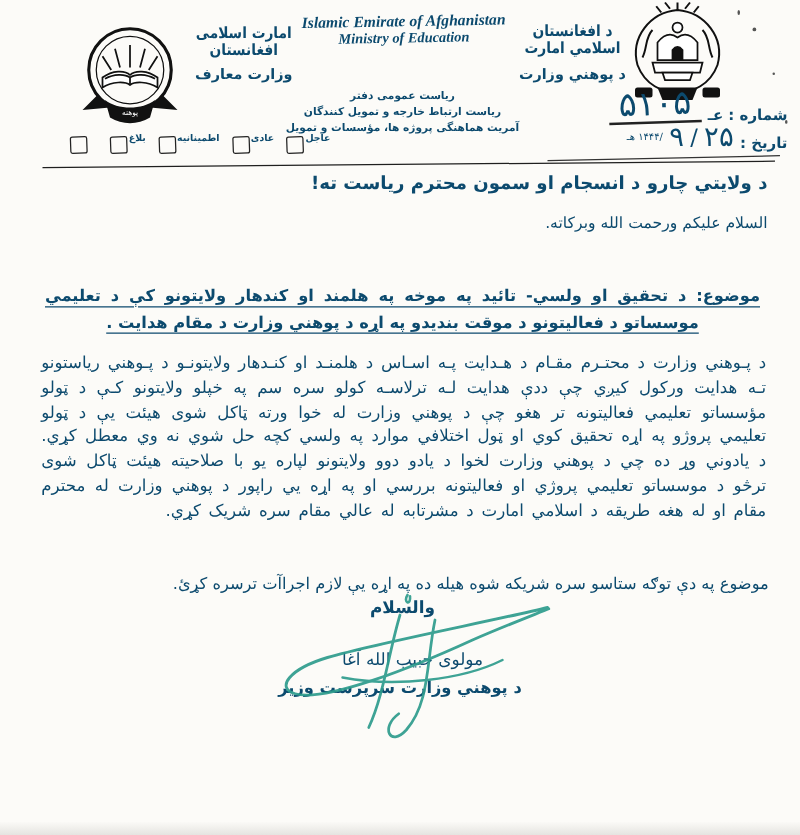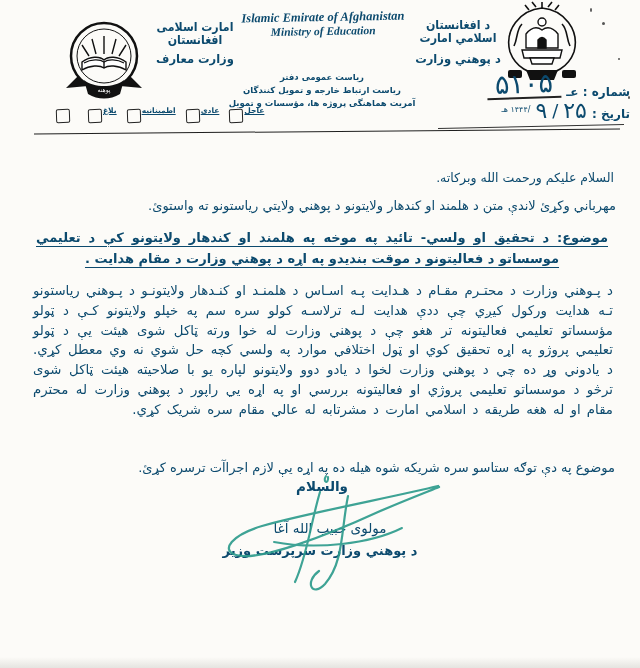--- a/index.html
+++ b/index.html
@@ -25,21 +25,21 @@
   .ref-label{font-size:12px;font-weight:bold;white-space:nowrap;}
   .hw{font-family:"DejaVu Sans",sans-serif;}
   .num-value{font-size:27px;line-height:24px;border-bottom:2.2px solid #222;padding:0 8px 1px 8px;transform:rotate(-2deg);}
   .date-big{font-size:22px;line-height:20px;}
   .date-sep{font-size:18px;}
   .date-printed{font-size:8px;align-self:center;padding-bottom:2px;}
   .date-underline{left:438px;top:126px;width:186px;border-top:1.6px solid #333;transform:rotate(-1.2deg);}
   
   .cbx-row{left:56px;top:109px;display:flex;direction:rtl;gap:10px;align-items:flex-start;}
   .cbx{display:flex;align-items:flex-start;gap:1px;}
-  .cbx .lbl{font-size:7.5px;font-weight:bold;margin-top:-3px;text-decoration:underline;}
+  .cbx .lbl{font-size:7.5px;font-weight:bold;margin-top:-3px;}
   .box{width:12px;height:12px;border:1.6px solid #222;border-radius:2px;transform:rotate(-2deg);background:transparent;}
   .cbx-last{margin-right:8px;}
   .rule-main{left:34px;top:131px;width:586px;border-top:1.9px solid #1f1f1f;transform:rotate(-0.5deg);}
   
   .addressee{right:26px;top:139px;font-size:14.5px;font-weight:bold;}
   .greeting{right:26px;top:170px;font-size:12.5px;}
   .request{right:24px;top:198px;width:580px;font-size:13px;text-align:right;}
   .subject{left:36px;top:227px;width:572px;font-size:13px;font-weight:bold;text-align:justify;text-align-last:center;line-height:21px;text-decoration:underline;text-underline-offset:4px;}
   .body-par{left:33px;top:281px;width:580px;font-size:13.3px;line-height:19.8px;text-align:justify;word-spacing:2px;}
   .closing{left:33px;top:460px;width:582px;font-size:13px;text-align:right;}
@@ -139,24 +139,24 @@
       <span class="lbl rtl">بلاغ</span>
       <span class="box"></span>
     </div>
     <div class="cbx cbx-last">
       <span class="box"></span>
     </div>
   </div>
 
   <div class="abs rule-main"></div>
 
+  <div class="abs addressee rtl">د ولایتي چارو د انسجام او سمون محترم ریاست ته!</div>
 
   <div class="abs greeting rtl">السلام علیکم ورحمت الله وبرکاته.</div>
 
-  <div class="abs request rtl">مهرباني وکړئ لاندې متن د هلمند او کندهار ولایتونو د پوهني ولایتي ریاستونو ته واستوئ.</div>
 
   <div class="abs subject rtl">موضوع: د تحقیق او ولسي- تائید په موخه په هلمند او کندهار ولایتونو کې د تعلیمي موسساتو د فعالیتونو د موقت بندیدو په اړه د پوهني وزارت د مقام هدایت .</div>
 
   <div class="abs body-par rtl">د پـوهني وزارت د محتـرم مقـام د هـدایت پـه اسـاس د هلمنـد او کنـدهار ولایتونـو د پـوهني ریاستونو تـه هدایت ورکول کیږي چې ددې هدایت لـه ترلاسـه کولو سره سم په خپلو ولایتونو کـې د ټولو مؤسساتو تعلیمي فعالیتونه تر هغو چې د پوهني وزارت له خوا ورته ټاکل شوی هیئت یې د ټولو تعلیمي پروژو په اړه تحقیق کوي او ټول اختلافي موارد په ولسي کچه حل شوي نه وي معطل کړي. د یادوني وړ ده چي د پوهني وزارت لخوا د یادو دوو ولایتونو لپاره یو با صلاحیته هیئت ټاکل شوی ترڅو د موسساتو تعلیمي پروژي او فعالیتونه بررسي او په اړه یي راپور د پوهني وزارت له محترم مقام او له هغه طریقه د اسلامي امارت د مشرتابه له عالي مقام سره شریک کړي.</div>
 
   <div class="abs closing rtl">موضوع په دې توګه ستاسو سره شریکه شوه هیله ده په اړه یې لازم اجراآت ترسره کړئ.</div>
 
   <div class="abs salutation rtl">والسلام</div>
 
   <div class="abs sig-name rtl">مولوی حبیب الله آغا</div>

